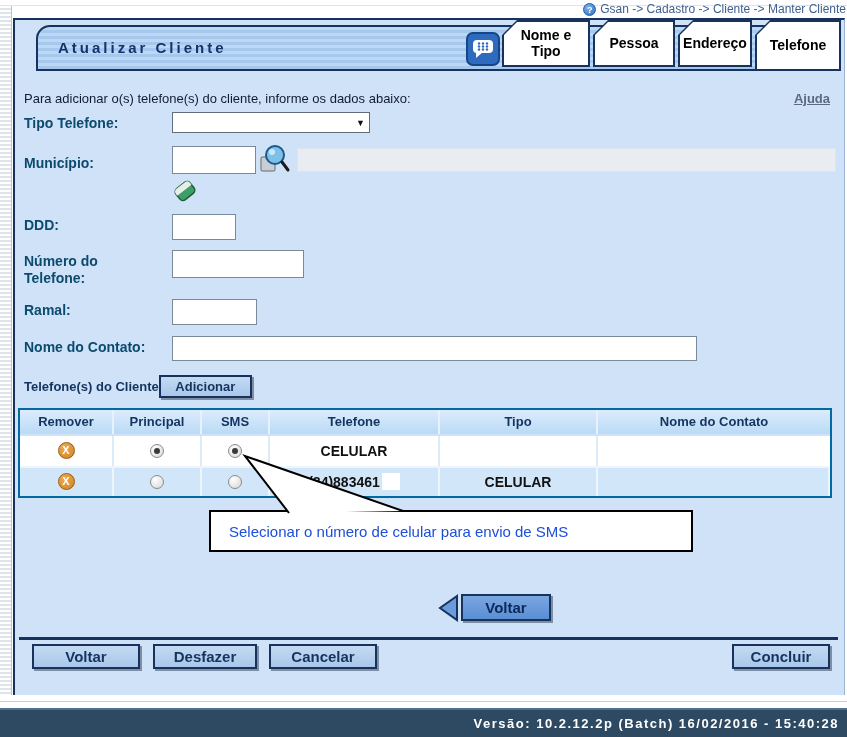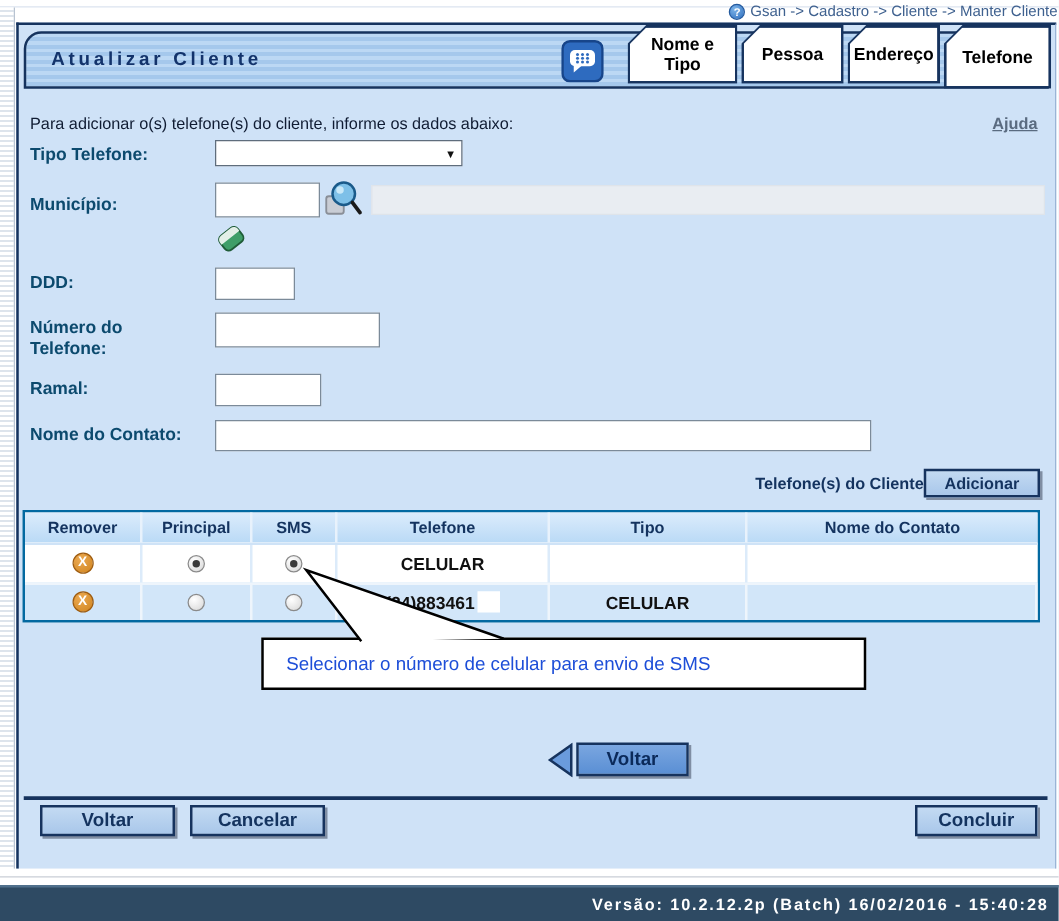--- a/index.html
+++ b/index.html
@@ -17,21 +17,21 @@
   .bc-help{width:13px;height:13px;border-radius:50%;background:radial-gradient(circle at 35% 30%,#7db4e8,#2f6fbf);
     color:#fff;font-size:9px;font-weight:bold;text-align:center;line-height:13px;border:1px solid #245a9e;box-sizing:border-box;}
   
   .left-stripes{position:absolute;left:0;top:6px;width:11px;height:689px;
     background:repeating-linear-gradient(to bottom,#ffffff 0 2px,#dde4ec 2px 4px);
     border-right:1px solid #b8c3d1;}
   
   .main-box{position:absolute;left:13px;top:18px;width:832px;height:677px;box-sizing:border-box;
     background:#cfe2f7;border-top:2px solid #16335e;border-left:2px solid #16335e;border-right:1px solid #9ab4d6;}
   
-  .title-bar{position:absolute;left:4px;top:5px;right:5px;height:46px;box-sizing:border-box;
+  .title-bar{position:absolute;left:21px;top:5px;right:5px;height:46px;box-sizing:border-box;
     border:2px solid #16335e;border-radius:14px 2px 0 0;
     background:repeating-linear-gradient(to bottom,#bcd8f4 0 3px,#a5c8ec 3px 6px);}
   .title-bar .title{position:absolute;left:20px;top:12px;font-size:15px;font-weight:bold;
     color:#13336b;letter-spacing:3px;}
   .chat-icon{position:absolute;left:428px;top:5px;width:34px;height:34px;cursor:pointer;}
   
   .tabs{position:absolute;right:3px;top:0px;display:flex;gap:3px;align-items:flex-start;z-index:4;}
   .tab{position:relative;height:47px;background:#16335e;cursor:pointer;
     clip-path:polygon(15px 0,100% 0,100% 100%,0 100%,0 15px);padding:2px;box-sizing:border-box;}
   .tab-inner{width:100%;height:100%;background:#fff;display:flex;align-items:center;justify-content:center;
@@ -55,21 +55,21 @@
   .inp-municipio{width:84px;height:28px;}
   .inp-ddd{width:64px;}
   .inp-numero{width:132px;height:28px;}
   .inp-ramal{width:85px;}
   .inp-contato{width:525px;height:25px;}
   .readonly-field{flex:1;height:24px;margin:2px 8px 0 6px;background:#e9edf2;border:1px solid #dfe4ea;box-sizing:border-box;}
   .mag-icon{width:32px;height:32px;margin-left:3px;margin-top:-2px;cursor:pointer;}
   .eraser-row{margin-left:157px;height:26px;margin-top:2px;}
   .eraser-icon{width:26px;height:26px;cursor:pointer;display:block;}
   
-  .section-row{display:flex;justify-content:flex-end;align-items:center;margin:14px 12px 0 9px;height:24px;}
+  .section-row{display:flex;justify-content:flex-start;align-items:center;margin:14px 12px 0 9px;height:24px;}
   .section-title{font-size:13px;font-weight:bold;color:#14335f;}
   .btn{box-sizing:border-box;background:linear-gradient(to bottom,#c3daf2,#a9c7ea);
     border:2px solid #16335e;color:#14335f;font-weight:bold;font-size:14px;
     font-family:"Liberation Sans",sans-serif;text-align:center;cursor:pointer;
     box-shadow:2px 2px 0 rgba(30,40,60,.45);padding:0;}
   .btn-adicionar{width:93px;height:23px;font-size:13px;}
   
   .ph-table{margin:9px 12px 0 3px;border:2px solid #0369a1;background:#fff;}
   .t-row{display:grid;grid-template-columns:94px 88px 68px 170px 158px 1fr;}
   .t-head{height:24px;background:linear-gradient(to bottom,#dcecfc,#badaf6);}
@@ -284,20 +284,21 @@
   </svg>
 
   <svg class="mid-voltar-arrow" viewBox="0 0 22 28">
     <polygon points="20,2 3,14 20,26" fill="#6a9bdc" stroke="#16335e" stroke-width="2"></polygon>
   </svg>
   <button class="btn btn-voltar-mid">Voltar</button>
 
   <div class="divider"></div>
   <div class="actions-row">
     <button class="btn btn-bottom btn-voltar">Voltar</button>
+    <button class="btn btn-bottom btn-desfazer">Desfazer</button>
     <button class="btn btn-bottom btn-cancelar">Cancelar</button>
     <button class="btn btn-bottom btn-concluir">Concluir</button>
   </div>
 </div>
 
 <div class="bottom-gap">
   <div class="gline"></div>
 </div>
 <div class="footer-bar">
   <span class="footer-text">Versão: 10.2.12.2p (Batch) 16/02/2016 - 15:40:28</span>

